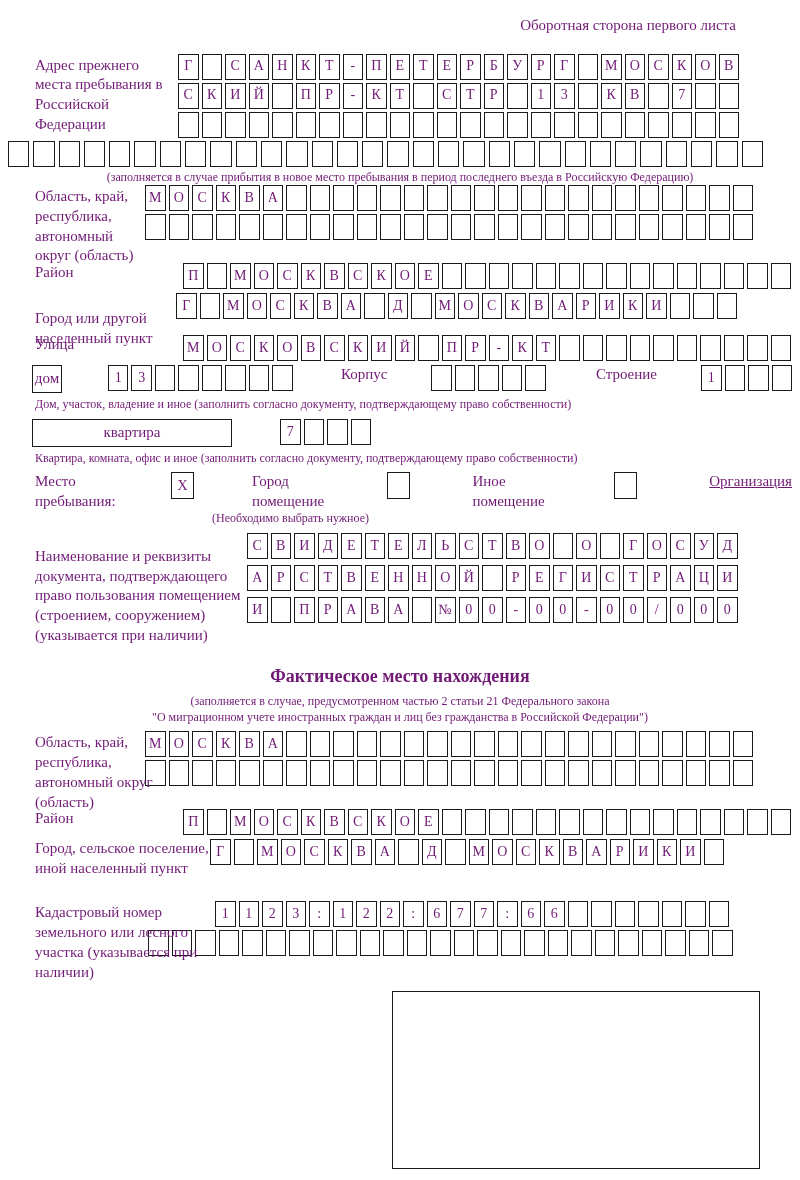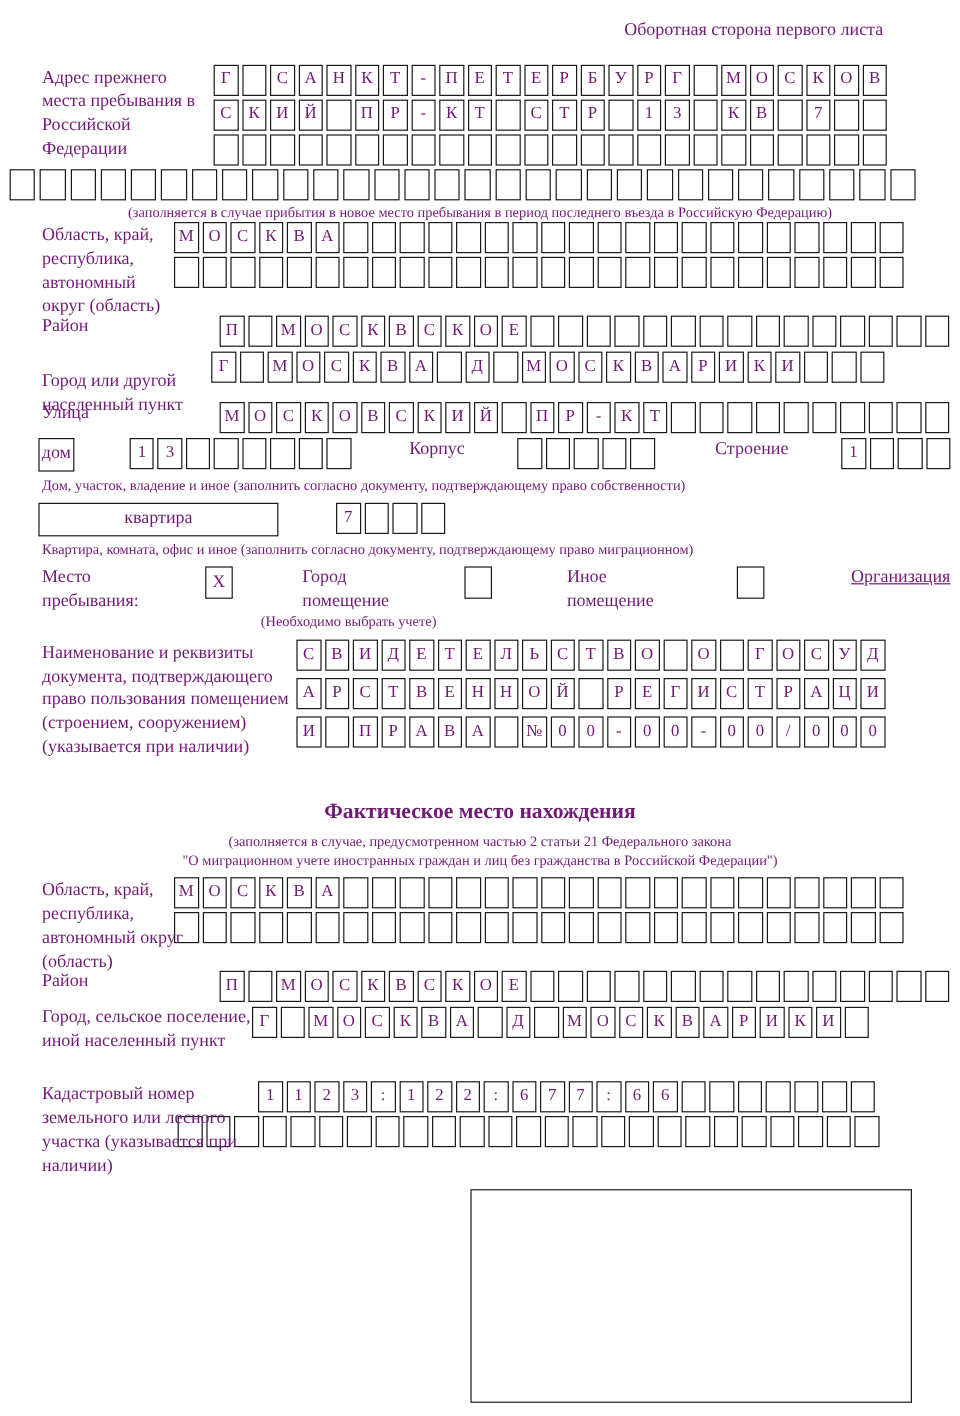--- a/index.html
+++ b/index.html
@@ -348,35 +348,35 @@
 
   <div class="inline-row mb4 mt6" style="margin-left:24px;">
     <div class="wide-box" style="width:200px;">квартира</div>
     <div class="cellrow" style="margin:0 0 0 10px;">
         <div class="cell">7</div>
         <div class="cell"></div>
         <div class="cell"></div>
         <div class="cell"></div>
       </div>
   </div>
-  <div class="note" style="margin-left:27px;">Квартира, комната, офис и иное (заполнить согласно документу, подтверждающему право миграционном)</div>
+  <div class="note" style="margin-left:27px;">Квартира, комната, офис и иное (заполнить согласно документу, подтверждающему право собственности)</div>
 
   <div class="inline-row mt6" style="margin-left:27px;">
     <div>Место пребывания:</div>
     <div class="markbox" style="margin-left:10px;">X</div>
     <div style="margin-left:20px;">Город помещение</div>
     <div class="markbox" style="margin-left:18px;"></div>
     <div style="margin-left:24px;">Иное помещение</div>
     <div class="markbox" style="margin-left:27px;"></div>
     <div style="margin-left:34px;text-decoration:underline;">Организация</div>
   </div>
-  <div class="note" style="margin-left:175px;width:215px;text-align:center;">(Необходимо выбрать учете)</div>
+  <div class="note" style="margin-left:175px;width:215px;text-align:center;">(Необходимо выбрать нужное)</div>
 
   <div class="rel mt6" style="min-height:122px;">
-    <div class="lab-abs" style="width:206px;">Наименование и реквизиты документа, подтверждающего право пользования помещением (строением, сооружением) (указывается при наличии)</div>
+    <div class="lab-abs" style="width:206px;margin-top:12px;">Наименование и реквизиты документа, подтверждающего право пользования помещением (строением, сооружением) (указывается при наличии)</div>
     <div class="cellrow" style="margin-left:239px;margin-bottom:6px;">
         <div class="cell">С</div>
         <div class="cell">В</div>
         <div class="cell">И</div>
         <div class="cell">Д</div>
         <div class="cell">Е</div>
         <div class="cell">Т</div>
         <div class="cell">Е</div>
         <div class="cell">Л</div>
         <div class="cell">Ь</div>

